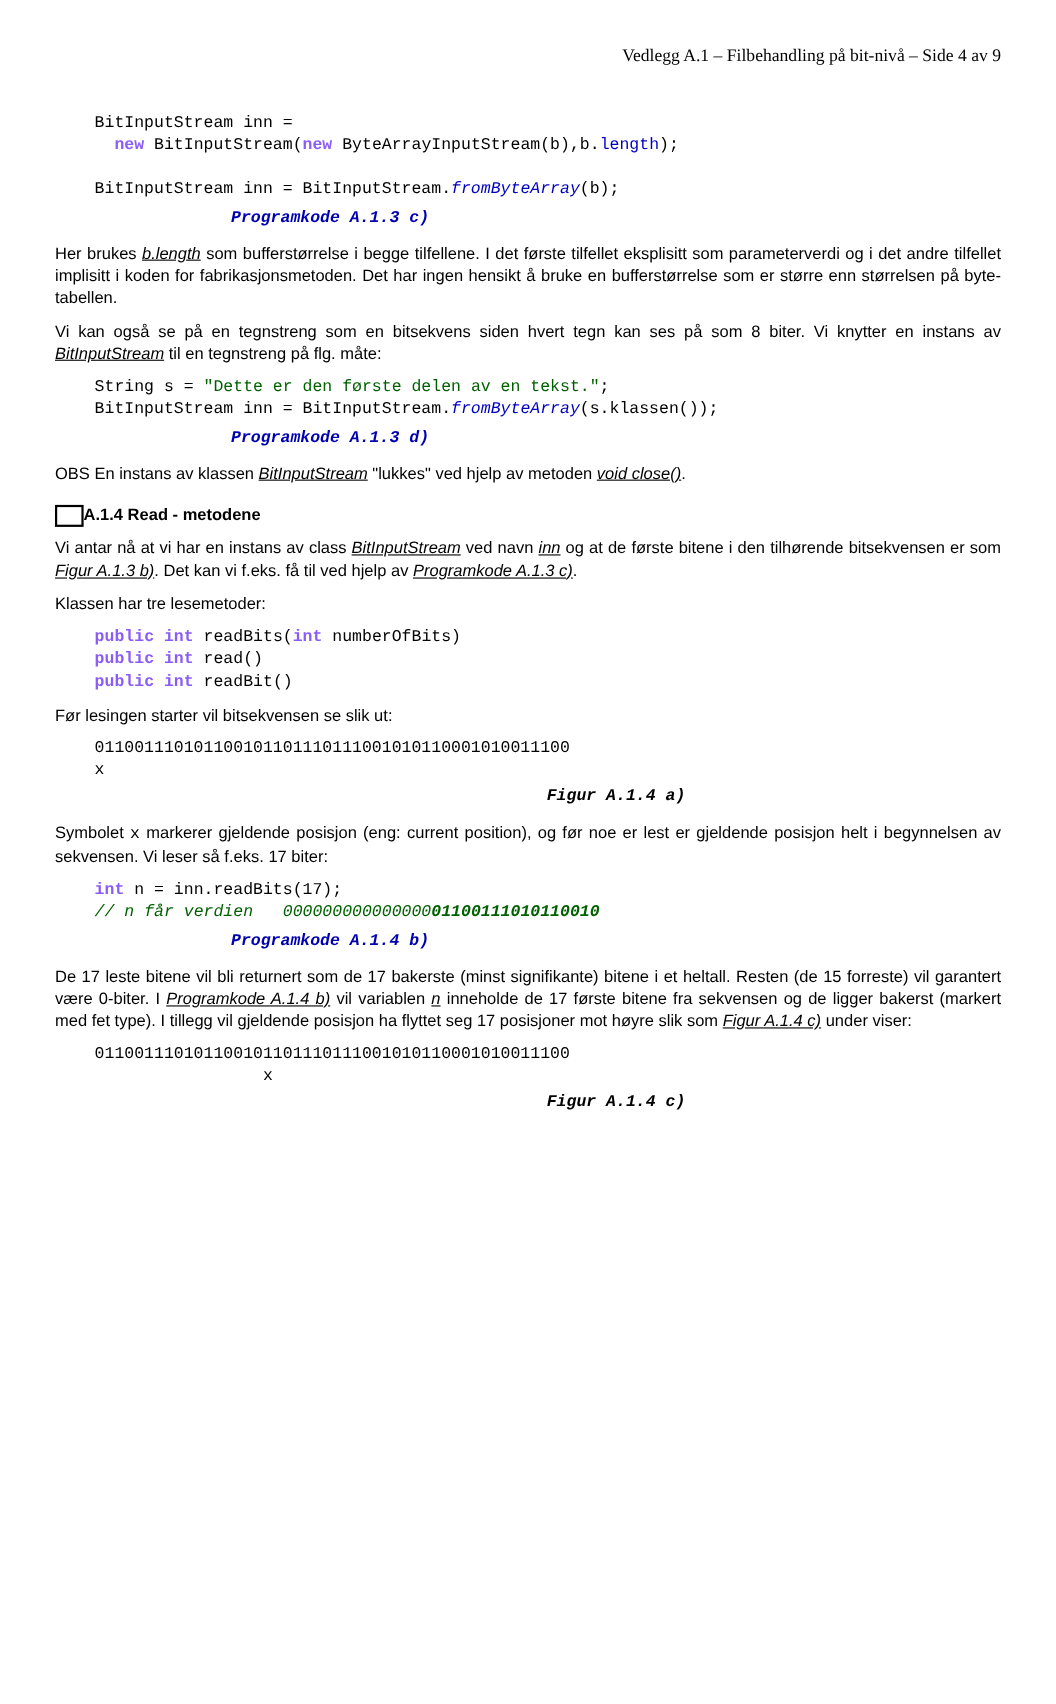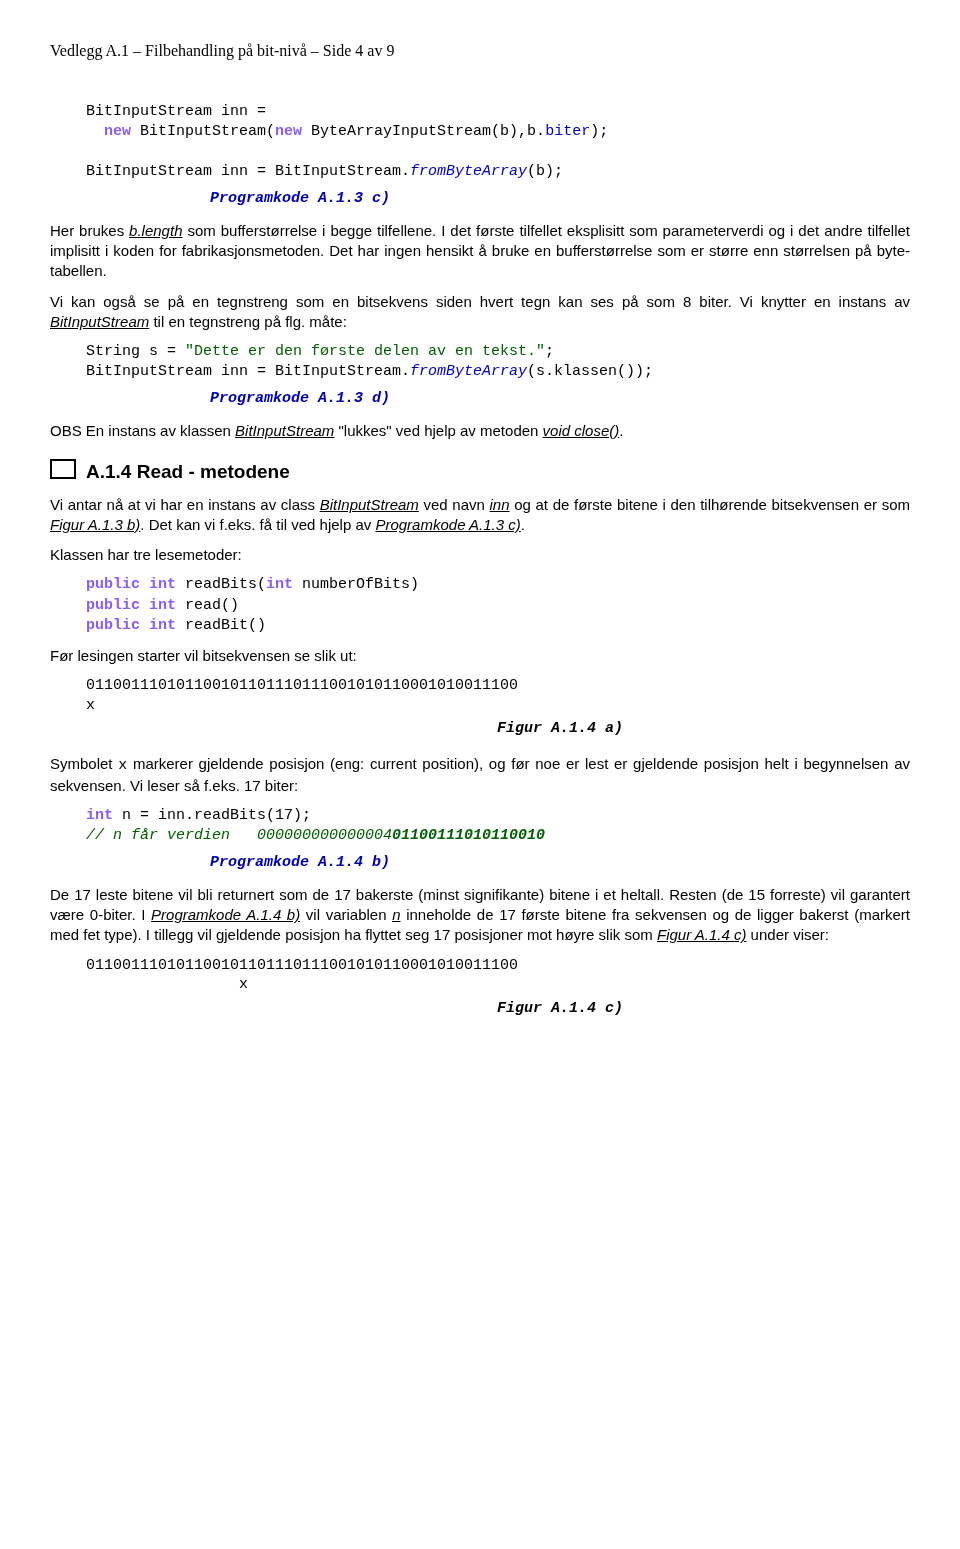--- a/index.html
+++ b/index.html
@@ -6,20 +6,21 @@
     font-family: Verdana, Geneva, sans-serif;
     font-size: 15px;
     color: #000;
     background: #fff;
     margin: 0;
     padding: 40px 50px 60px 50px;
     width: 860px;
     line-height: 1.35;
   }
   .header-line {
+    text-align: right;
     font-family: Georgia, 'Times New Roman', serif;
     font-size: 16px;
     margin-bottom: 40px;
   }
   .code-block {
     font-family: "Courier New", monospace;
     font-size: 15px;
     white-space: pre;
     line-height: 1.35;
     margin: 10px 0 6px 18px;
@@ -36,26 +37,25 @@
     font-size: 15px;
   }
   p {
     margin: 10px 0;
     text-align: justify;
   }
   .italic { font-style: italic; text-decoration: underline; }
   .section-head {
     font-weight: bold;
     font-family: Verdana, sans-serif;
-    font-size: 19px;
+    font-size: 15px;
     margin-top: 18px;
     margin-bottom: 6px;
     display: flex;
     align-items: flex-start;
-    gap: 10px;
   }
   .section-head .box {
     width: 22px;
     height: 16px;
     border: 2px solid #000;
     display: inline-block;
     flex-shrink: 0;
   }
   .mono-inline {
     font-family: "Courier New", monospace;
@@ -79,21 +79,21 @@
     color: #006000;
     font-style: italic;
   }
 </style>
 </head>
 <body>
 
 <div class="header-line">Vedlegg A.1 – Filbehandling på bit-nivå – Side 4 av 9</div>
 
 <div class="code-block"><span>  BitInputStream inn =</span>
-<span>    </span><span class="kw-red-bold">new</span><span> BitInputStream(</span><span class="kw-red-bold">new</span><span> ByteArrayInputStream(b),b.</span><span class="kw-blue">biter</span><span>);</span>
+<span>    </span><span class="kw-red-bold">new</span><span> BitInputStream(</span><span class="kw-red-bold">new</span><span> ByteArrayInputStream(b),b.</span><span class="kw-blue">length</span><span>);</span>
 
 <span>  BitInputStream inn = BitInputStream.</span><span class="kw-blue" style="font-style:italic">fromByteArray</span><span>(b);</span></div>
 
 <div class="caption">Programkode A.1.3 c)</div>
 
 <p><span>Her brukes </span><span class="italic">b.length</span><span> som bufferstørrelse i begge tilfellene. I det første tilfellet eksplisitt som parameterverdi og i det andre tilfellet implisitt i koden for fabrikasjonsmetoden. Det har ingen hensikt å bruke en bufferstørrelse som er større enn størrelsen på byte-tabellen.</span></p>
 
 <p><span>Vi kan også se på en tegnstreng som en bitsekvens siden hvert tegn kan ses på som 8 biter. Vi knytter en instans av </span><span class="italic">BitInputStream</span><span> til en tegnstreng på flg. måte:</span></p>
 
 <div class="code-block"><span>  String s = </span><span class="str-green">"Dette er den første delen av en tekst."</span><span>;</span>
@@ -118,21 +118,21 @@
 
 <p>Før lesingen starter vil bitsekvensen se slik ut:</p>
 
 <div class="bit-block"><span>  011001110101100101101110111001010110001010011100</span>
 <span>  x</span></div>
 <div class="figcap">Figur A.1.4 a)</div>
 
 <p><span>Symbolet </span><span class="mono-inline">x</span><span> markerer gjeldende posisjon (eng: current position), og før noe er lest er gjeldende posisjon helt i begynnelsen av sekvensen. Vi leser så f.eks. 17 biter:</span></p>
 
 <div class="code-block">  <span class="kw-red-bold">int</span><span> n = inn.readBits(17);</span>
-  <span class="comment-green"><span>// n får verdien   000000000000004</span><b><span>01100111010110010</span></b></span></div>
+  <span class="comment-green"><span>// n får verdien   000000000000000</span><b><span>01100111010110010</span></b></span></div>
 
 <div class="caption">Programkode A.1.4 b)</div>
 
 <p><span>De 17 leste bitene vil bli returnert som de 17 bakerste (minst signifikante) bitene i et heltall. Resten (de 15 forreste) vil garantert være 0-biter. I </span><span class="italic">Programkode A.1.4 b)</span><span> vil variablen </span><span class="italic">n</span><span> inneholde de 17 første bitene fra sekvensen og de ligger bakerst (markert med fet type). I tillegg vil gjeldende posisjon ha flyttet seg 17 posisjoner mot høyre slik som </span><span class="italic">Figur A.1.4 c)</span><span> under viser:</span></p>
 
 <div class="bit-block"><span>  011001110101100101101110111001010110001010011100</span>
 <span>                   x</span></div>
 <div class="figcap">Figur A.1.4 c)</div>
 
 </body></html>

